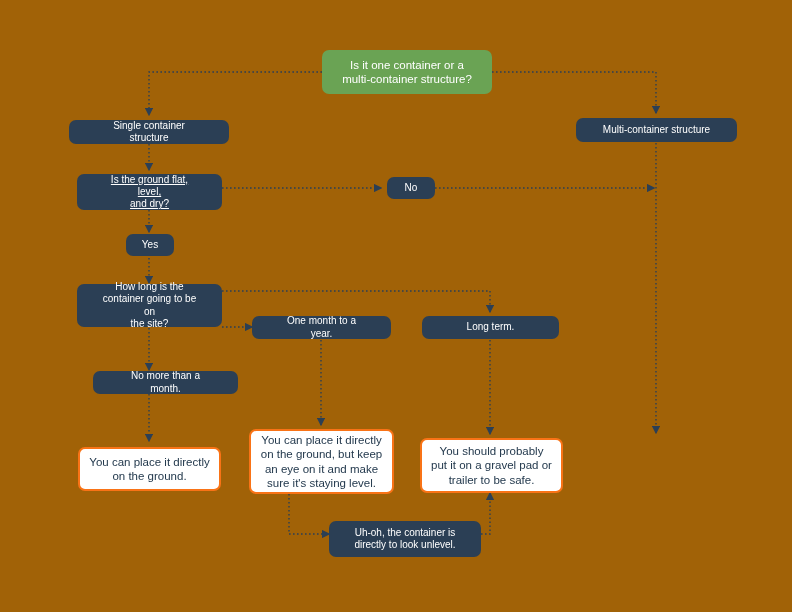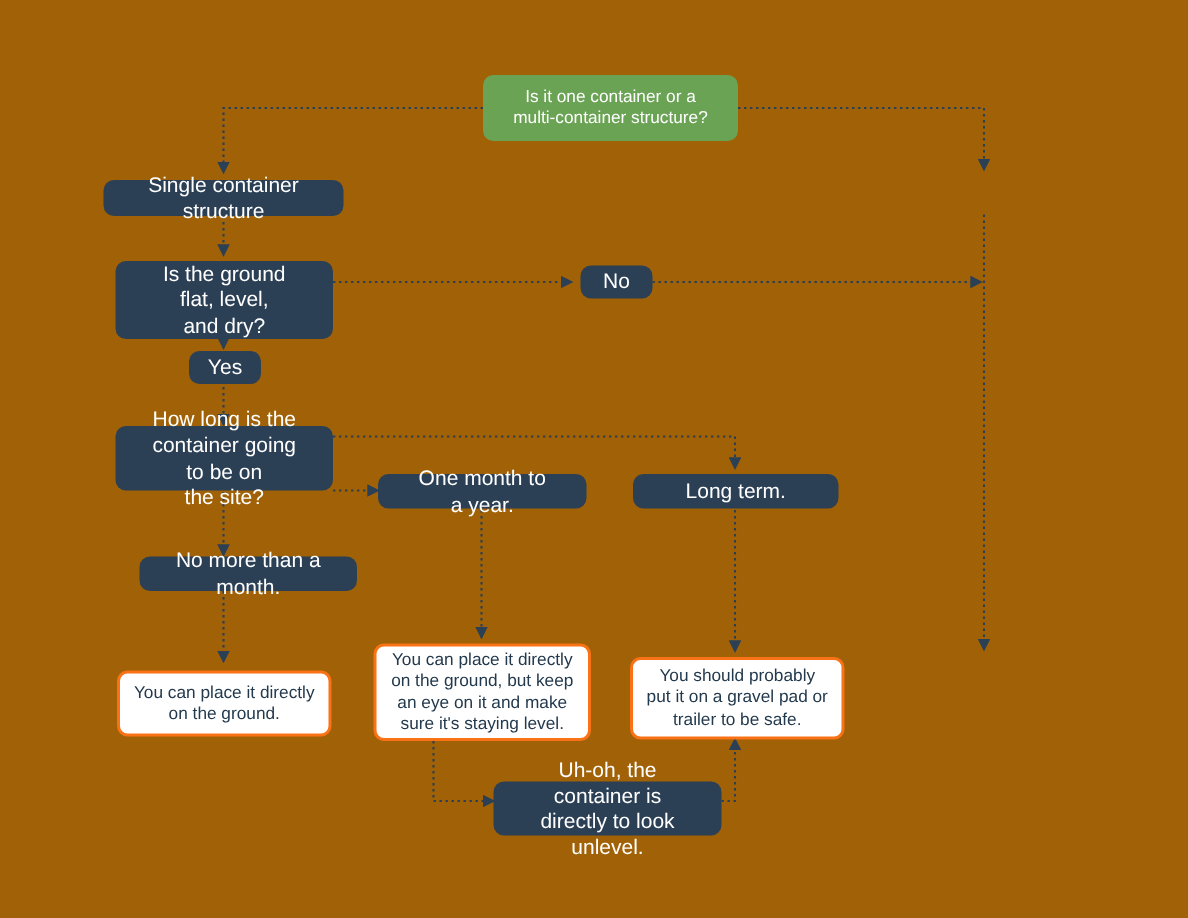--- a/index.html
+++ b/index.html
@@ -33,21 +33,21 @@
     justify-content: center;
     text-align: center;
     border-radius: 7px;
     line-height: 1.22;
     white-space: pre-line;
     z-index: 2;
   }
   .node.dark {
     background: #2b3f55;
     color: #ffffff;
-    font-size: 14px;
+    font-size: 10px;
     padding: 4px 24px;
   }
   .node.green {
     background: #6aa354;
     color: #ffffff;
     font-size: 11.5px;
     padding: 4px 10px;
   }
   .node.outline {
     background: #ffffff;
@@ -103,22 +103,23 @@
 
       <path d="M 481 534 L 490 534 L 490 493" marker-end="url(#arrow)"></path>
     </g>
   </svg>
 
   <div class="node green" style="left:322px; top:50px; width:170px; height:44px;">Is it one container or a
 multi-container structure?</div>
 
   <div class="node dark" style="left:69px; top:120px; width:160px; height:24px;">Single container structure</div>
 
+  <div class="node dark" style="left:576px; top:118px; width:161px; height:24px;">Multi-container structure</div>
 
-  <div class="node dark" style="left:77px; top:174px; width:145px; height:52px;">Is the ground flat, level,
+  <div class="node dark" style="left:77px; top:174px; width:145px; height:36px;text-decoration:underline;">Is the ground flat, level,
 and dry?</div>
 
   <div class="node dark" style="left:387px; top:177px; width:48px; height:22px;">No</div>
 
   <div class="node dark" style="left:126px; top:234px; width:46px; height:22px;">Yes</div>
 
   <div class="node dark" style="left:77px; top:284px; width:145px; height:43px;">How long is the
 container going to be on
 the site?</div>
 

